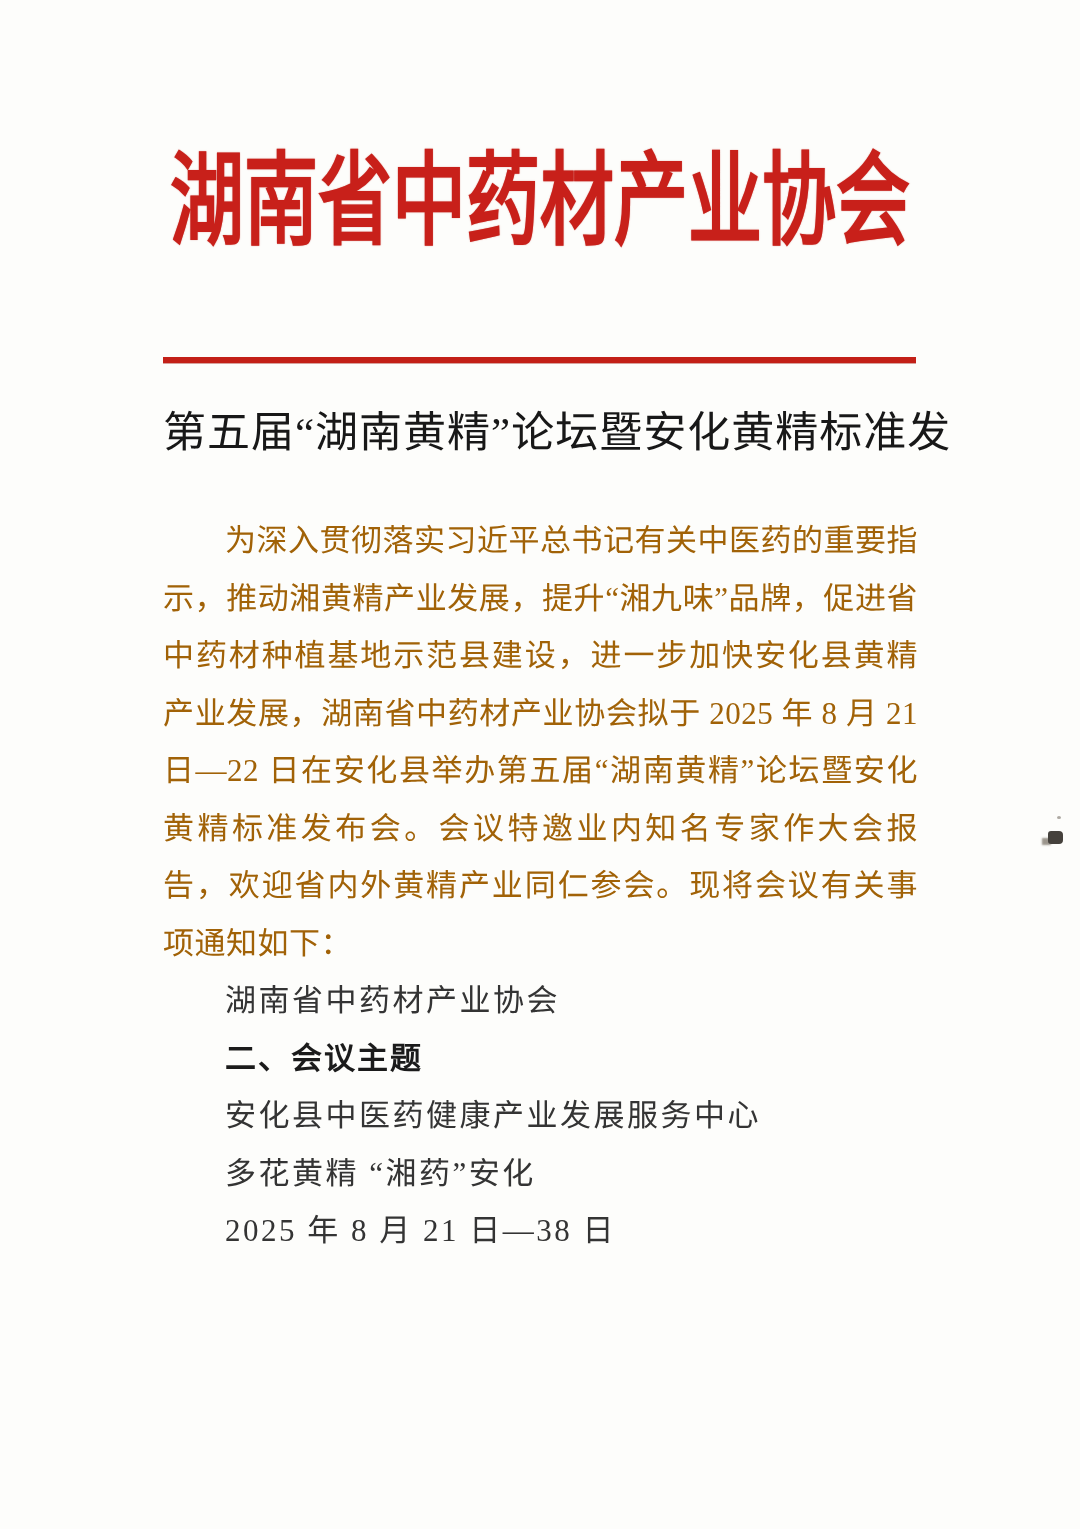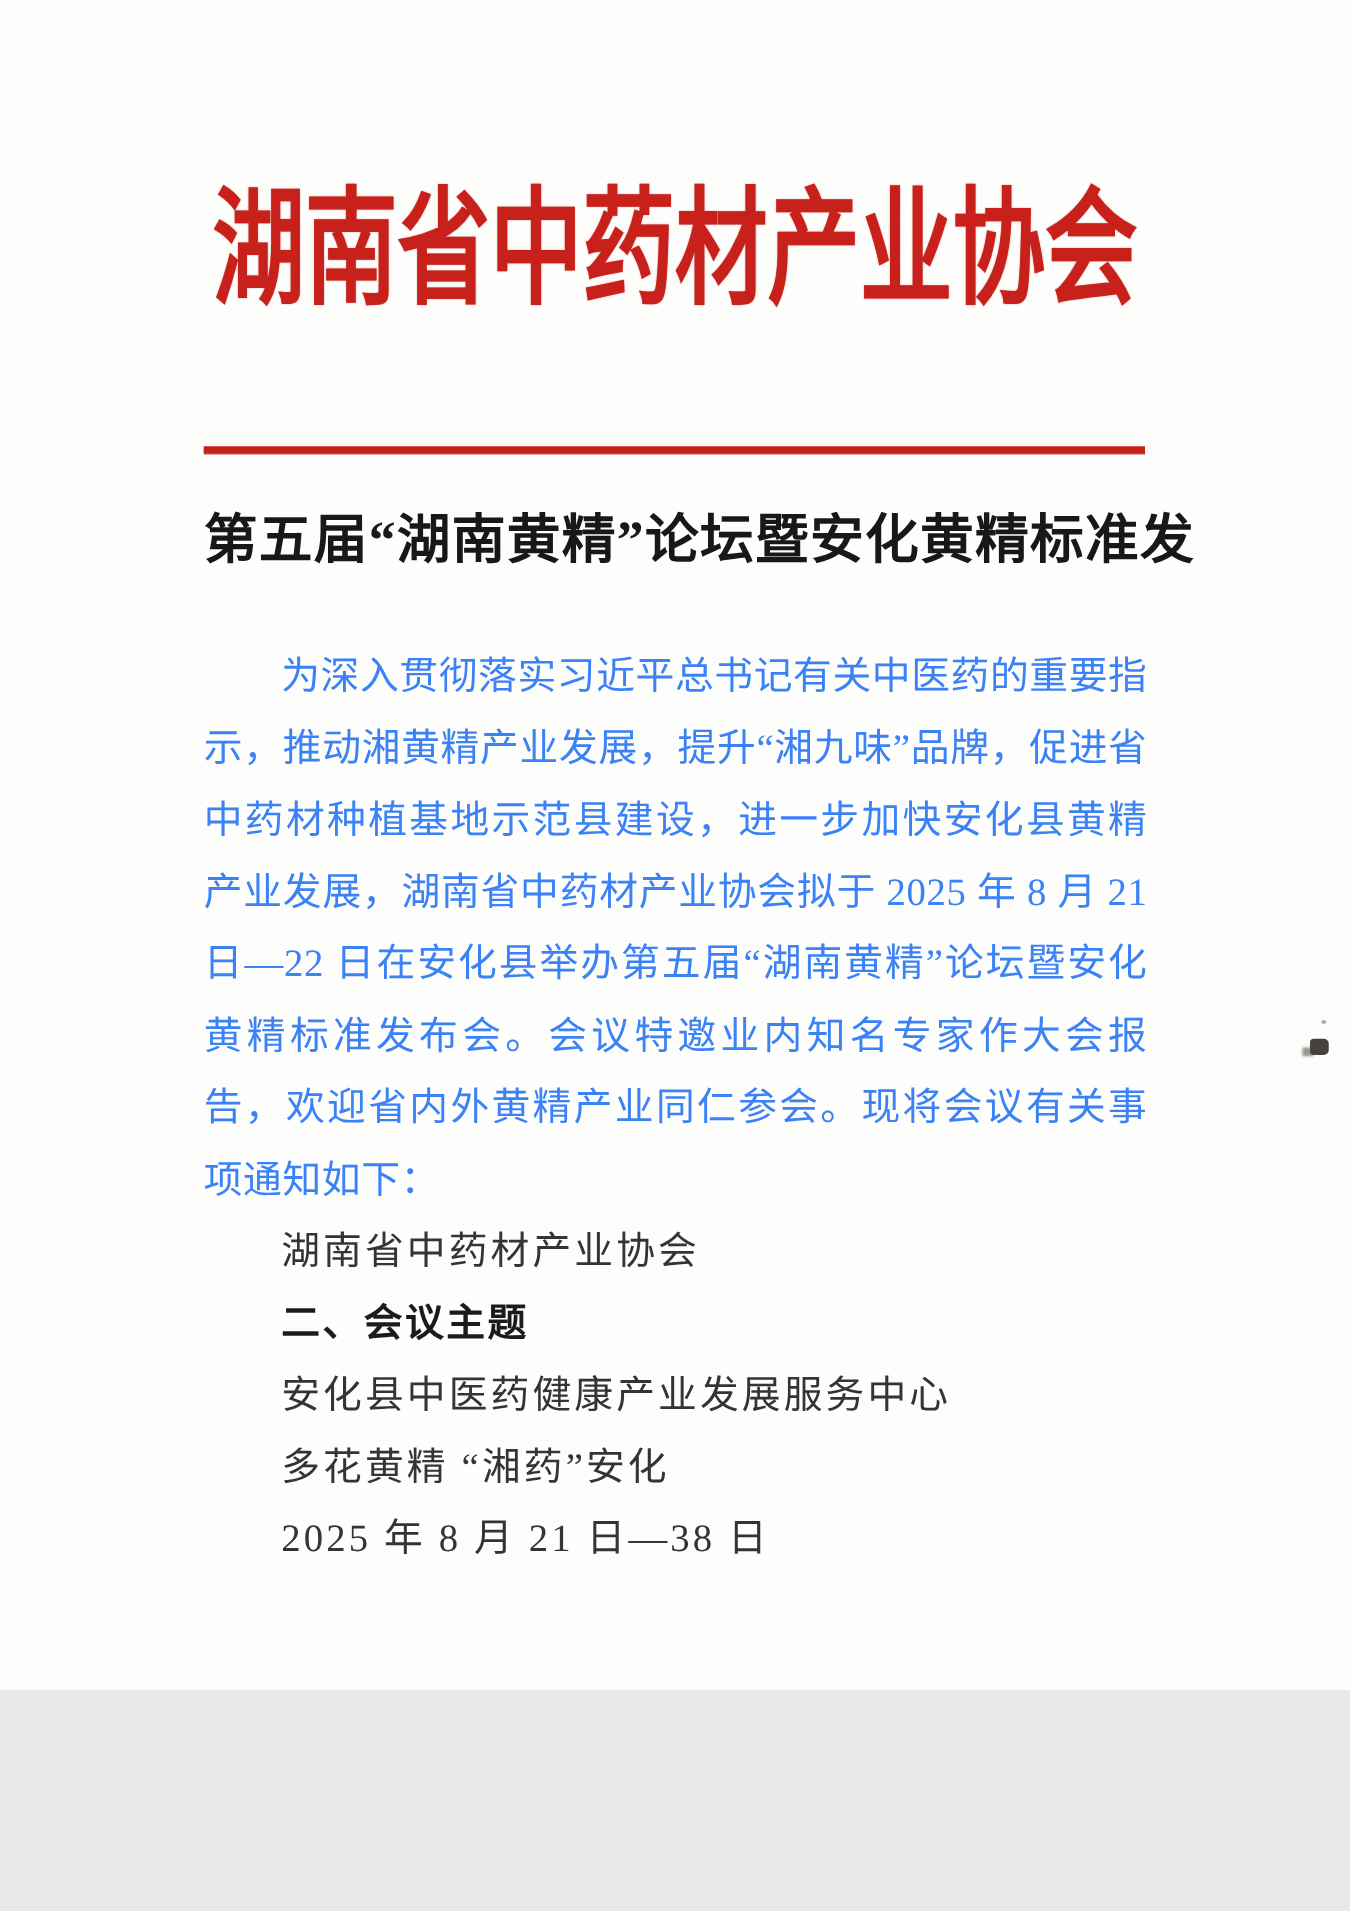--- a/index.html
+++ b/index.html
@@ -3,21 +3,21 @@
 <meta charset="utf-8">
 <style>
   html, body {
     margin: 0;
     padding: 0;
     background: #e9e9e9;
   }
   .page {
     position: relative;
     width: 1080px;
-    height: 1352px;
+    height: 1529px;
     margin: 0 auto;
     background: #fdfdfb;
     overflow: hidden;
     font-family: "Liberation Serif", "DejaVu Serif", serif;
     color: #2c2c2c;
   }
 
   
   .org-title {
     position: absolute;
@@ -65,34 +65,34 @@
     top: 398px;
     left: 163px;
     width: 755px;
   }
 
   .doc-title {
     margin: 0 0 44px 0;
     text-align: left;
     font-size: 43px;
     line-height: 70px;
-    font-weight: bold;
+    font-weight: normal;
     letter-spacing: 1px;
     color: #181818;
   }
   .doc-title .t-line { display: block; white-space: nowrap; }
 
   .intro {
     margin: 0;
     font-size: 31px;
     line-height: 57.5px;
     letter-spacing: 0.5px;
     text-align: justify;
     text-indent: 2em;
-    color: #3b82f6;
+    color: #a16207;
   }
 
   .sections { margin-top: 0; }
   .sec-row {
     padding-left: 62px;
     font-size: 31px;
     line-height: 57.5px;
     white-space: nowrap;
   }
   .sec-heading {

